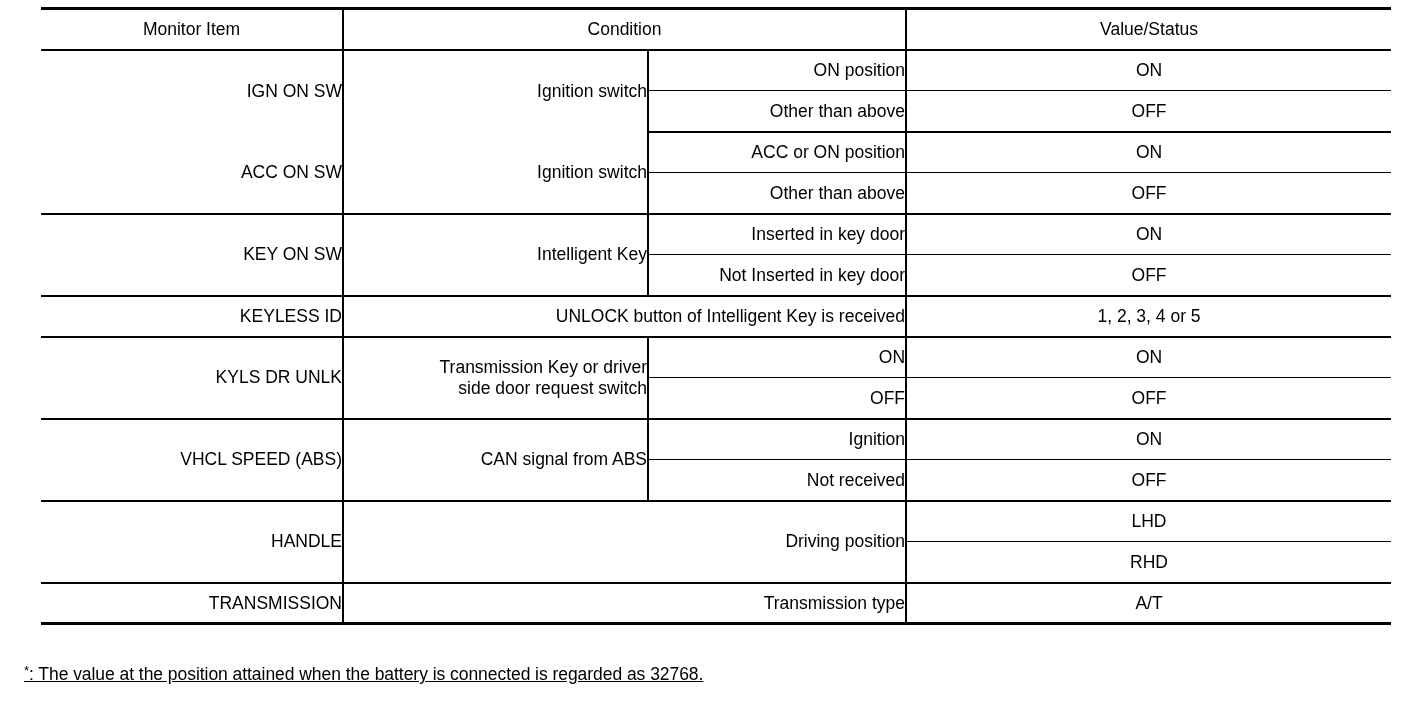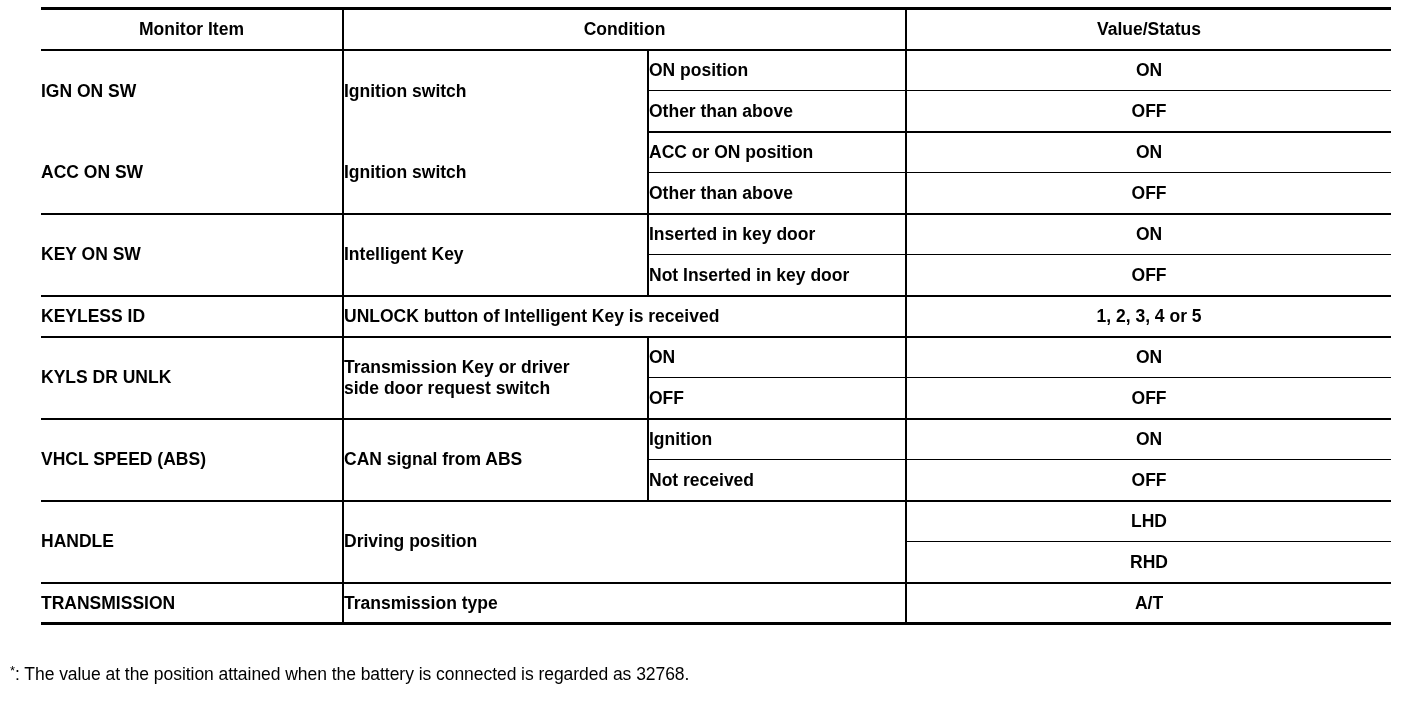--- a/index.html
+++ b/index.html
@@ -37,52 +37,53 @@
   }
   table.spec col.c-item   { width: 302px; }
   table.spec col.c-cond   { width: 305px; }
   table.spec col.c-sub    { width: 258px; }
   table.spec col.c-val    { width: 485px; }
 
   table.spec td, table.spec th {
     padding: 0;
     margin: 0;
     vertical-align: middle;
-    font-weight: bold;
+    font-weight: normal;
     box-sizing: border-box;
   }
 
   
   .vline-r { border-right: 2.2px solid #000; }
 
   
   .hr-thick-top    { border-top: 3.4px solid #000; }
   .hr-thick-bottom { border-bottom: 3.4px solid #000; }
   .hr-med-bottom   { border-bottom: 2.2px solid #000; }
   .hr-thin-bottom  { border-bottom: 1.3px solid #000; }
 
   
   .ta-c { text-align: center; }
-  .ta-l { text-align: left; }
+  .ta-l { text-align: right; }
 
   .pad-item { padding-left: 22px; }
   .pad-cond { padding-left: 17px; }
   .pad-sub  { padding-left: 15px; }
 
   .h-tall  { height: 41px; }
   .h-hdr   { height: 41px; }
 
   
   .footnote {
     position: absolute;
-    left: 10px;
+    left: 24px;
     top: 663px;
     font-size: 17.5px;
     white-space: nowrap;
     letter-spacing: -0.05px;
+    text-decoration: underline;
   }
   .footnote .star {
     font-size: 13px;
     vertical-align: 5px;
     margin-right: 0px;
   }
 </style>
 </head>
 <body>
 

